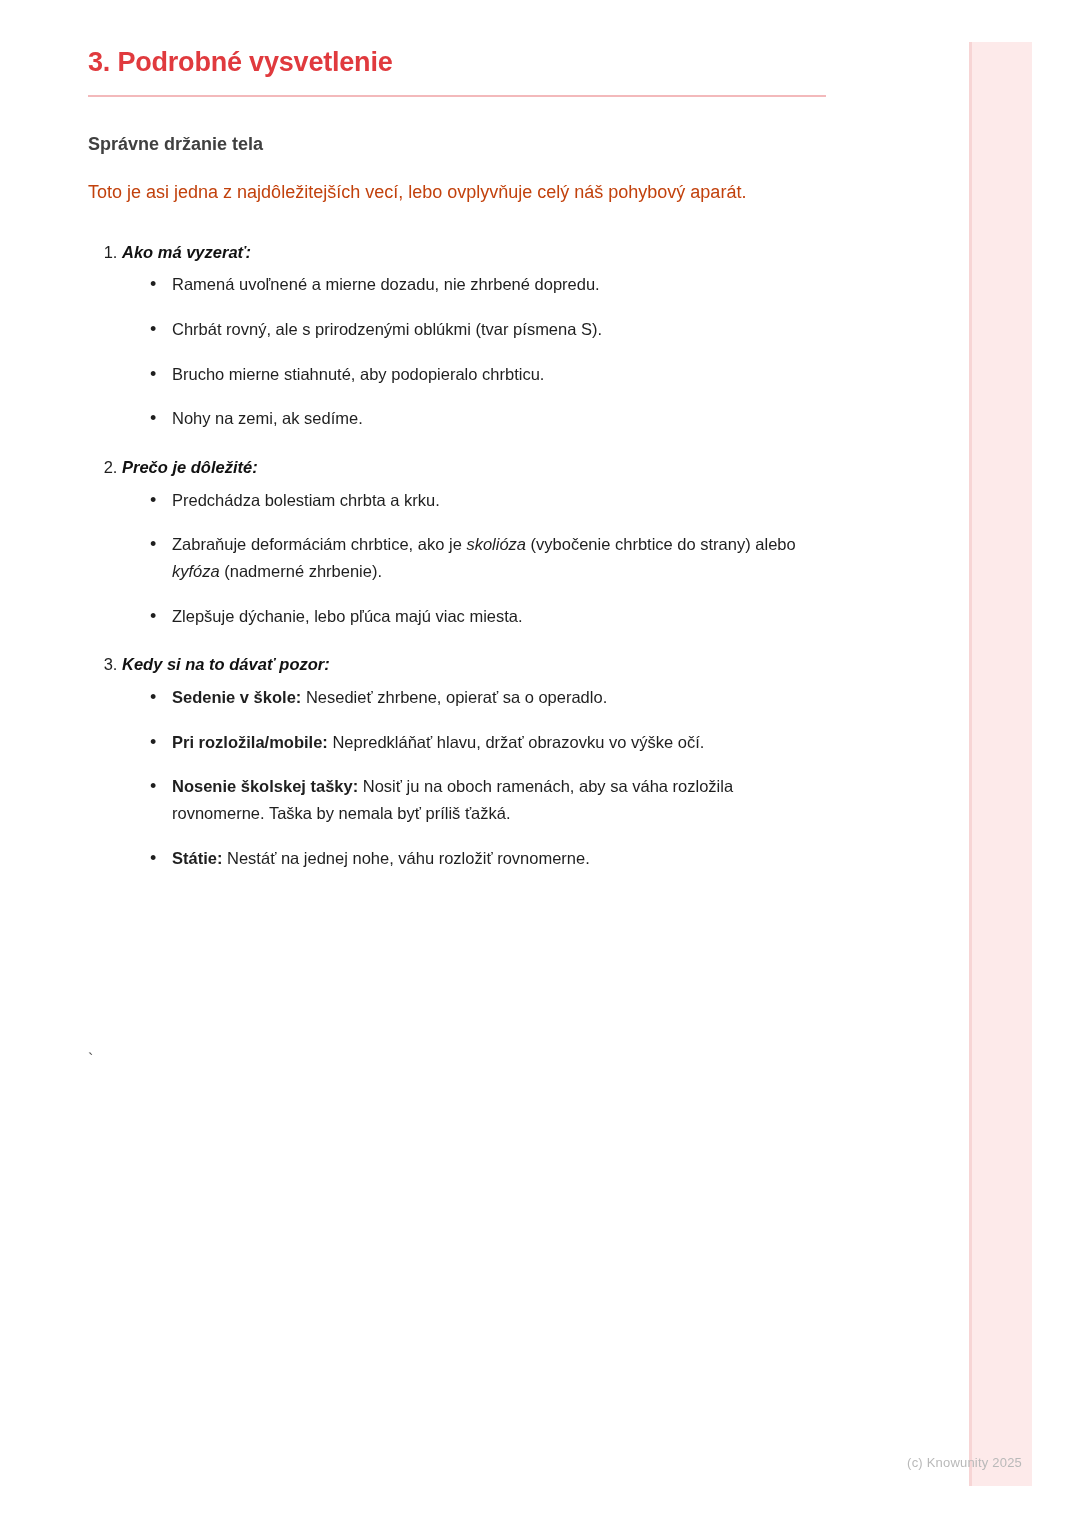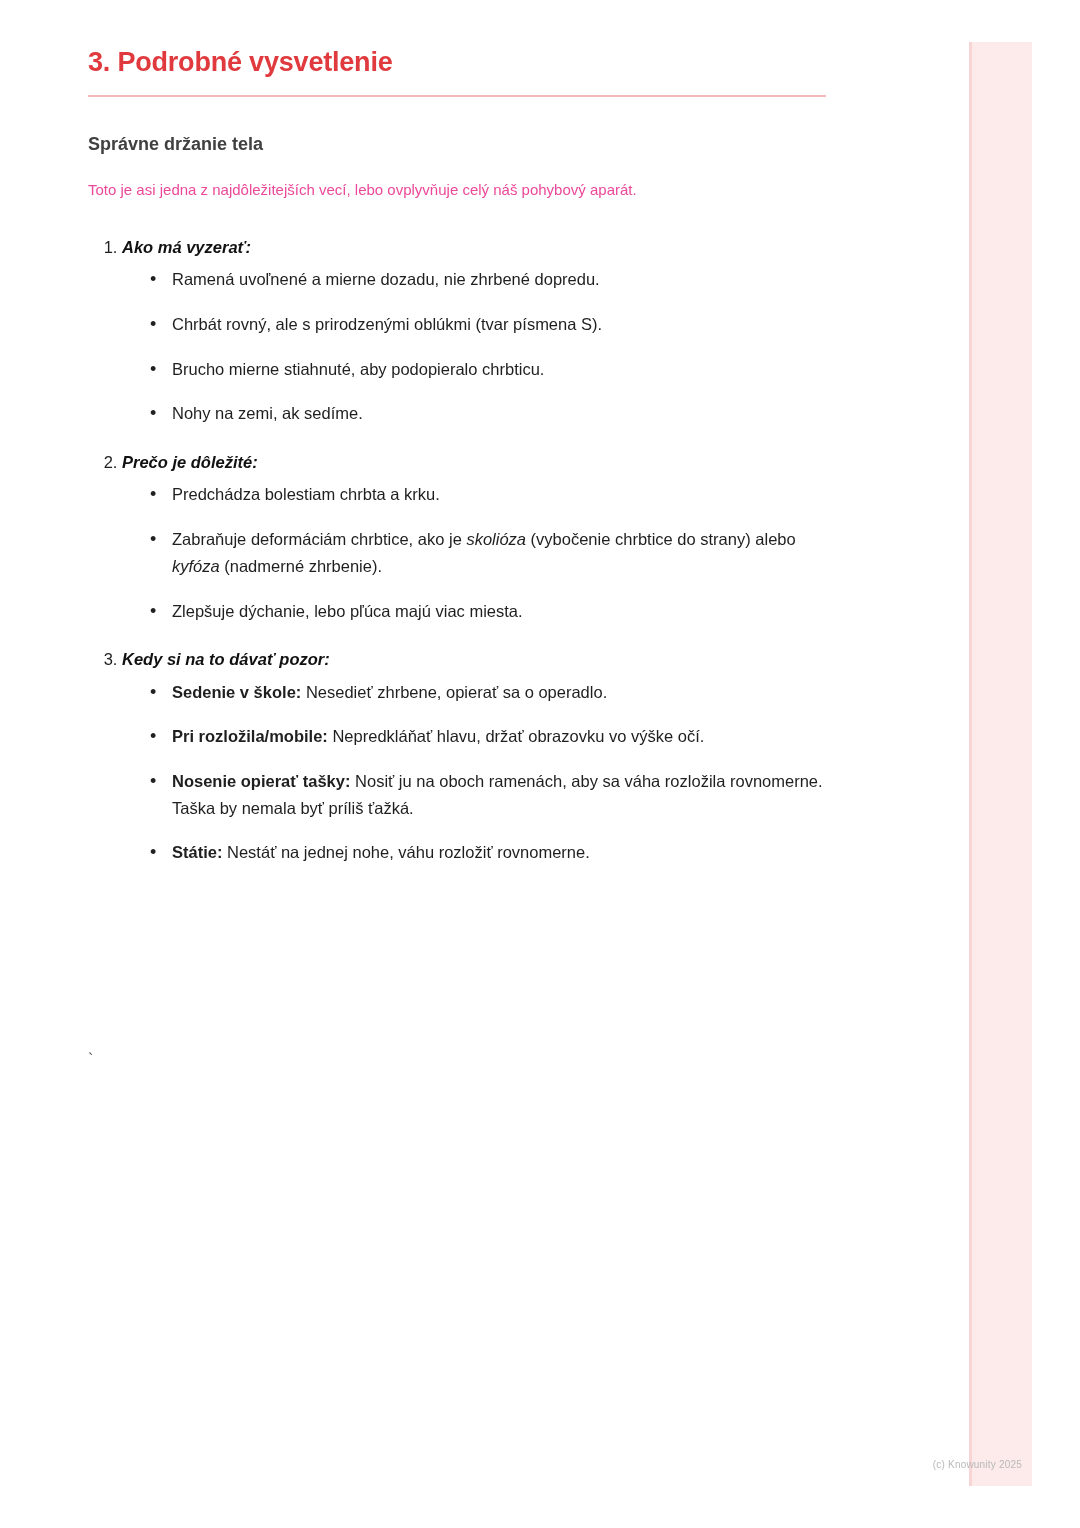--- a/index.html
+++ b/index.html
@@ -58,25 +58,25 @@
     margin-bottom: 36px;
   }
   h2.section-title {
     font-size: 18px;
     line-height: 1.25;
     font-weight: bold;
     color: #404040;
     margin: 0 0 22px 0;
   }
   p.intro {
-    font-size: 15px;
+    font-size: 18px;
     line-height: 1.75;
     margin: 4px 0 30px 0;
     text-align: justify;
-    color: #ec4899;
+    color: #c2410c;
   }
   ol.main-list {
     list-style: decimal;
     margin: 0;
     padding-left: 34px;
   }
   ol.main-list > li {
     margin-bottom: 10px;
   }
   ol.main-list > li::marker {
@@ -123,21 +123,21 @@
     left: 88px;
     top: 1052px;
     font-size: 16px;
     color: #555;
     line-height: 1;
   }
   .watermark {
     position: absolute;
     right: 58px;
     bottom: 58px;
-    font-size: 10px;
+    font-size: 13px;
     color: #b9b9b9;
     letter-spacing: 0.2px;
   }
 </style>
 </head>
 <body>
 
 <div class="page">
 
   <div class="side-band"></div>
@@ -178,21 +178,21 @@
         <ul class="sub-list">
           <li>
             <span class="b">Sedenie v škole:</span>
             <span>Nesedieť zhrbene, opierať sa o operadlo.</span>
           </li>
           <li>
             <span class="b">Pri rozložila/mobile:</span>
             <span>Nepredkláňať hlavu, držať obrazovku vo výške očí.</span>
           </li>
           <li>
-            <span class="b">Nosenie opierať tašky:</span>
+            <span class="b">Nosenie školskej tašky:</span>
             <span>Nosiť ju na oboch ramenách, aby sa váha rozložila rovnomerne. Taška by nemala byť príliš ťažká.</span>
           </li>
           <li>
             <span class="b">Státie:</span>
             <span>Nestáť na jednej nohe, váhu rozložiť rovnomerne.</span>
           </li>
         </ul>
       </li>
 
     </ol>

